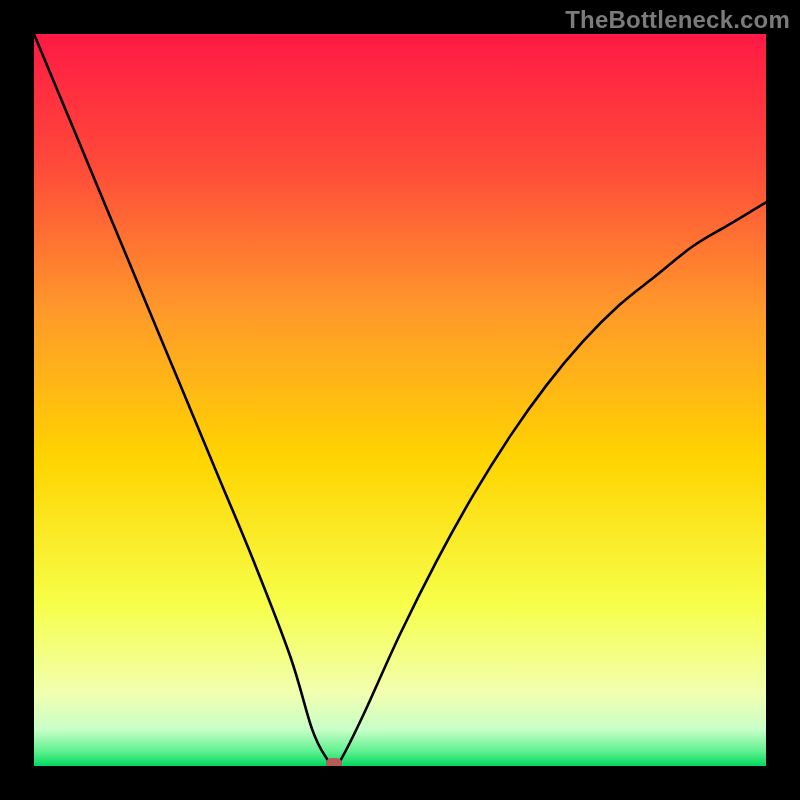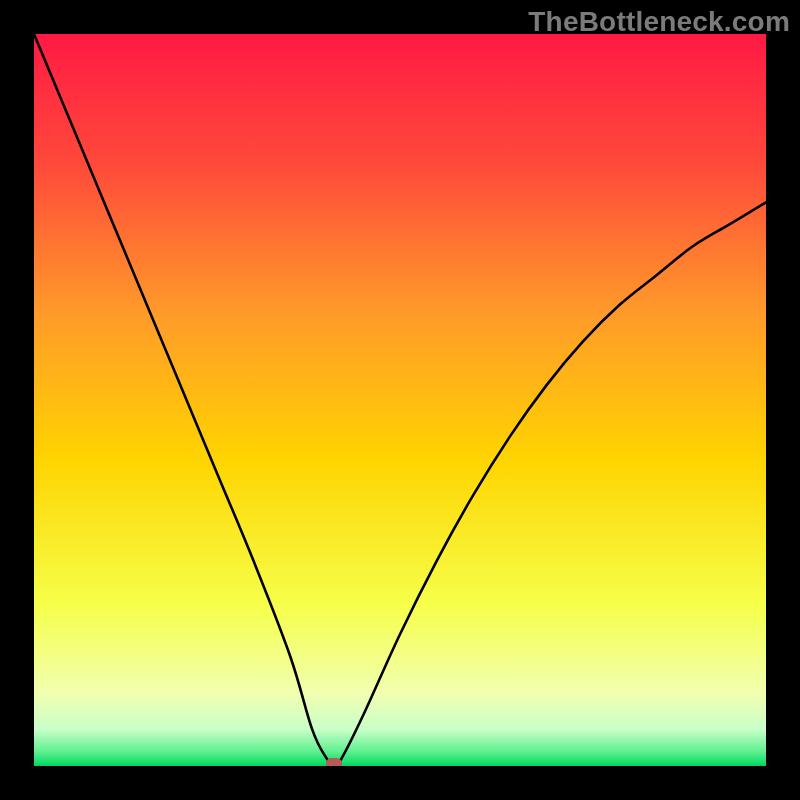--- a/index.html
+++ b/index.html
@@ -32,21 +32,21 @@
     inset: 0;
   }
   .curve-svg {
     position: absolute;
     inset: 0;
   }
   .watermark {
     position: absolute;
     top: 6px;
     right: 10px;
-    font-size: 28px;
+    font-size: 24px;
     font-weight: 600;
     color: #7b7b7b;
     letter-spacing: 0.2px;
     margin-left: 7px;
   }
   .marker {
     position: absolute;
     width: 16px;
     height: 11px;
     background: #b55c57;

